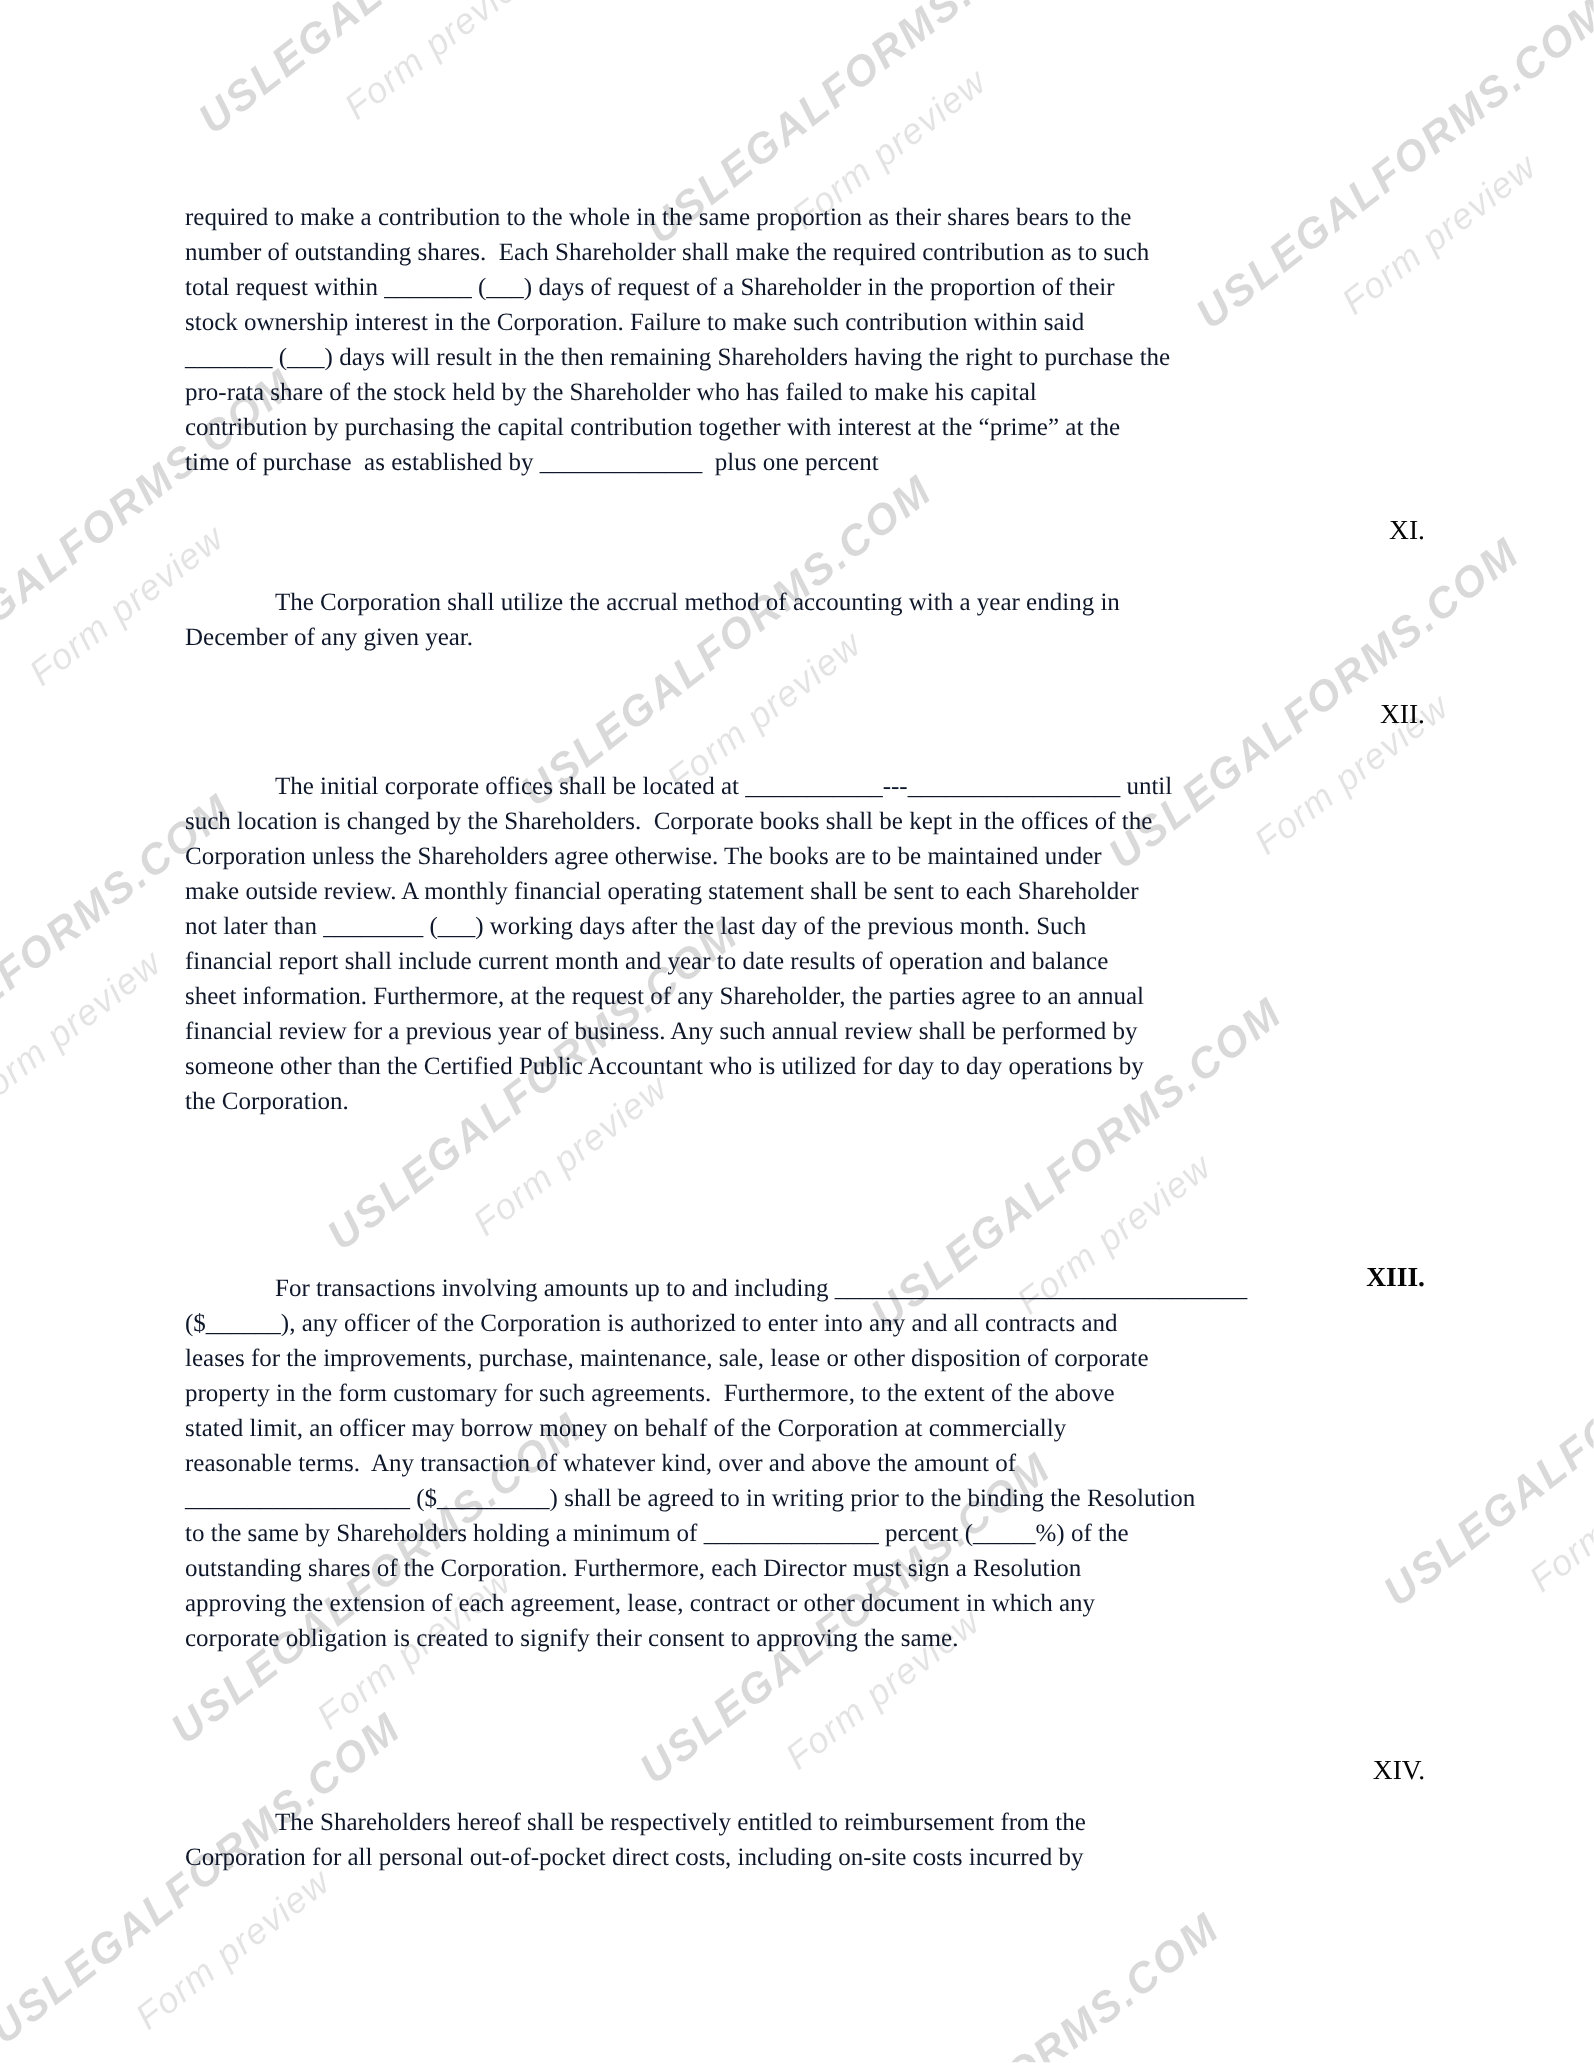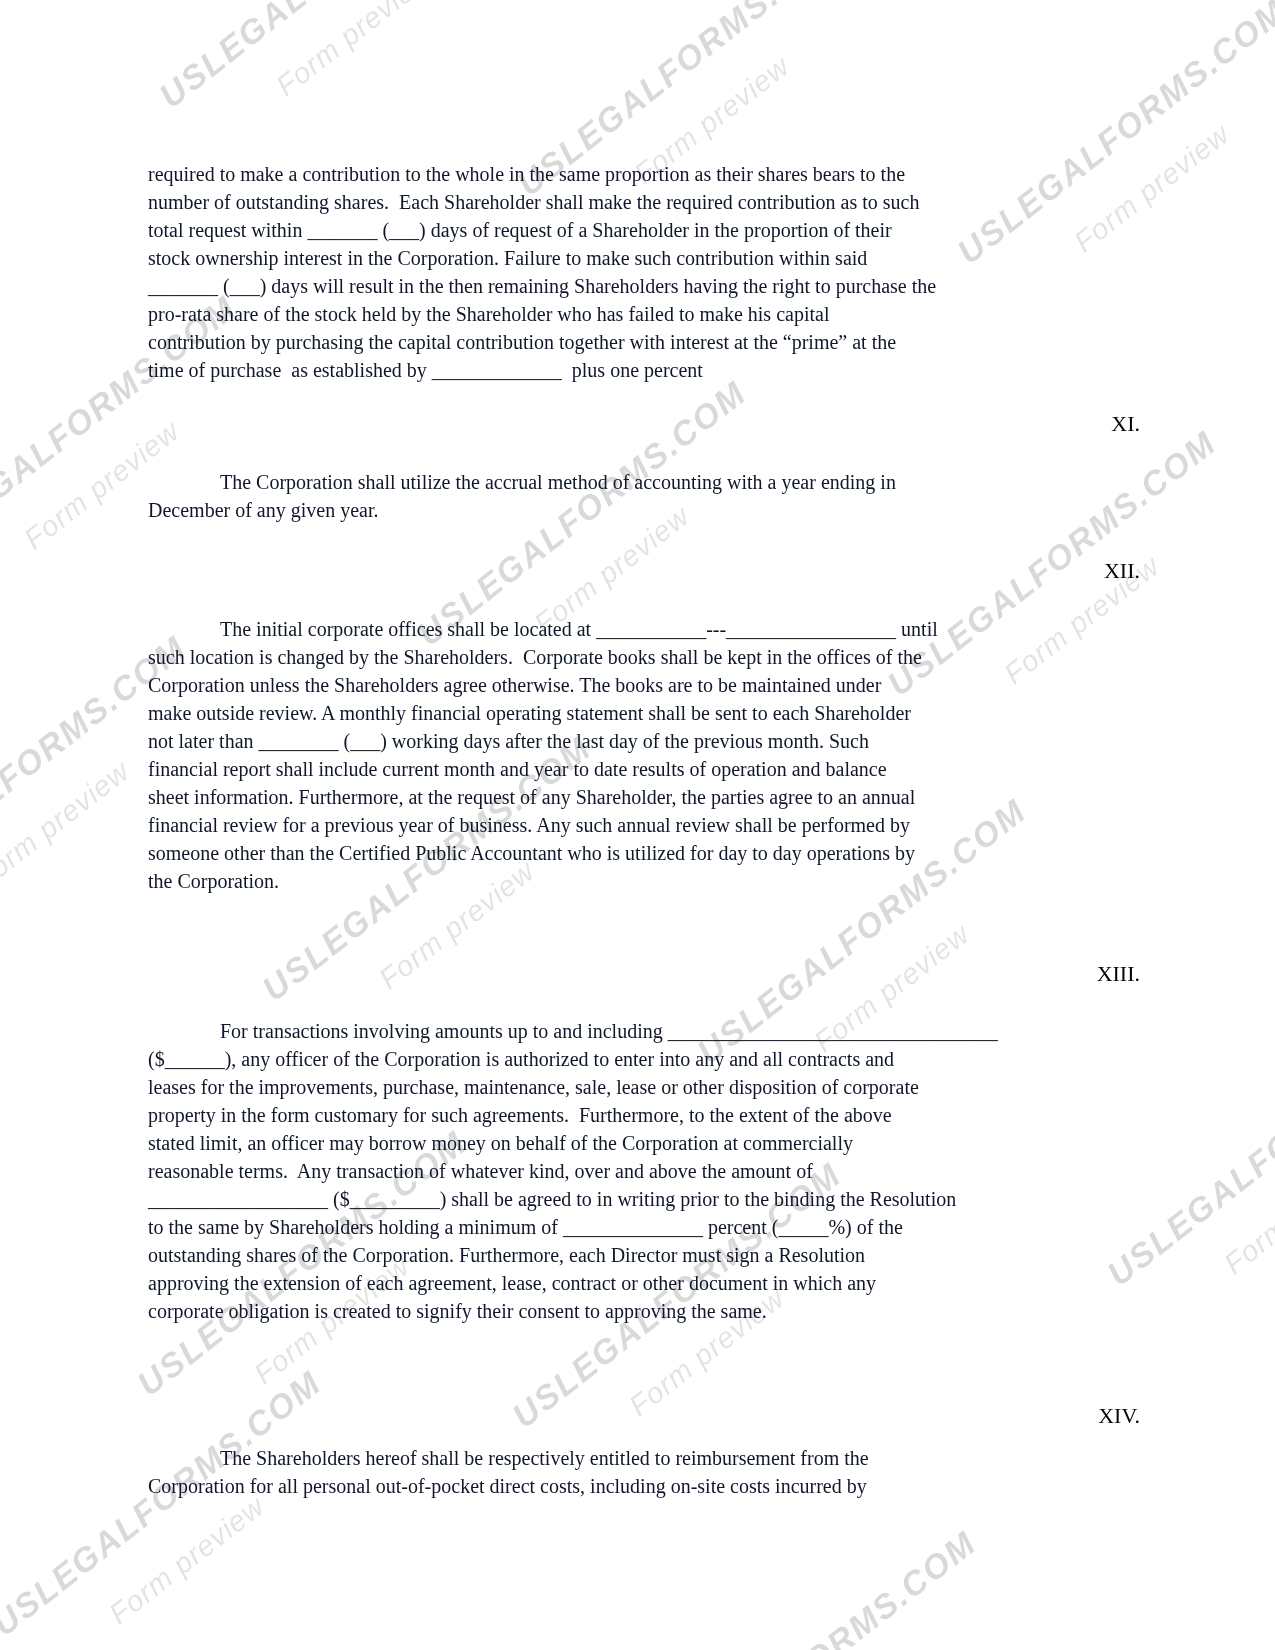--- a/index.html
+++ b/index.html
@@ -115,21 +115,21 @@
         <div class="line">such location is changed by the Shareholders.  Corporate books shall be kept in the offices of the</div>
         <div class="line">Corporation unless the Shareholders agree otherwise. The books are to be maintained under</div>
         <div class="line">make outside review. A monthly financial operating statement shall be sent to each Shareholder</div>
         <div class="line">not later than ________ (___) working days after the last day of the previous month. Such</div>
         <div class="line">financial report shall include current month and year to date results of operation and balance</div>
         <div class="line">sheet information. Furthermore, at the request of any Shareholder, the parties agree to an annual</div>
         <div class="line">financial review for a previous year of business. Any such annual review shall be performed by</div>
         <div class="line">someone other than the Certified Public Accountant who is utilized for day to day operations by</div>
         <div class="line">the Corporation.</div>
       </div>
-      <div class="section" style="top: 960px;">
+      <div class="section" style="top: 1008px; font-weight: bold;">
         <div class="heading">XIII.</div>
       </div>
       <div class="section" style="top: 1017px;">
         <div class="line indent">For transactions involving amounts up to and including _________________________________</div>
         <div class="line">($______), any officer of the Corporation is authorized to enter into any and all contracts and</div>
         <div class="line">leases for the improvements, purchase, maintenance, sale, lease or other disposition of corporate</div>
         <div class="line">property in the form customary for such agreements.  Furthermore, to the extent of the above</div>
         <div class="line">stated limit, an officer may borrow money on behalf of the Corporation at commercially</div>
         <div class="line">reasonable terms.  Any transaction of whatever kind, over and above the amount of</div>
         <div class="line">__________________ ($_________) shall be agreed to in writing prior to the binding the Resolution</div>

